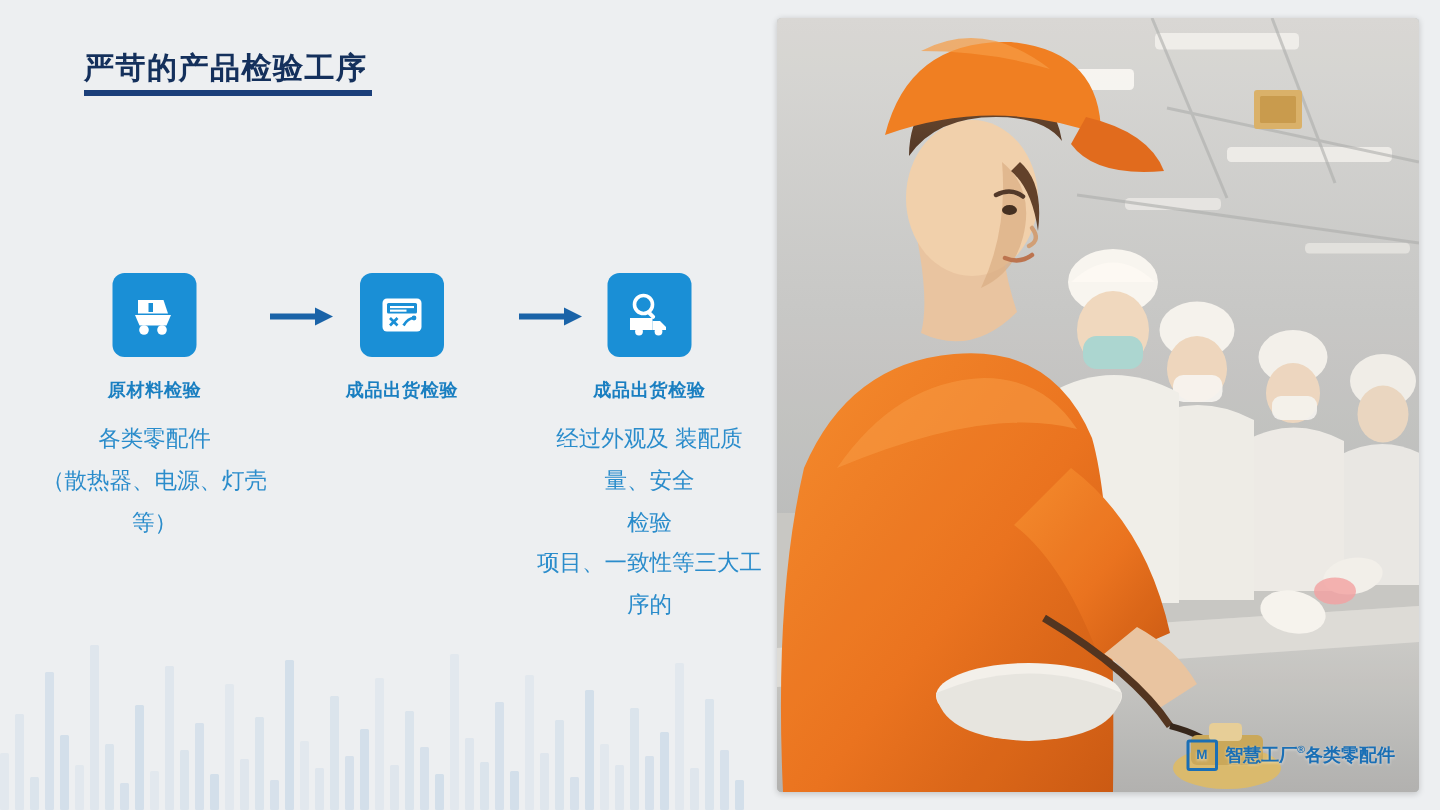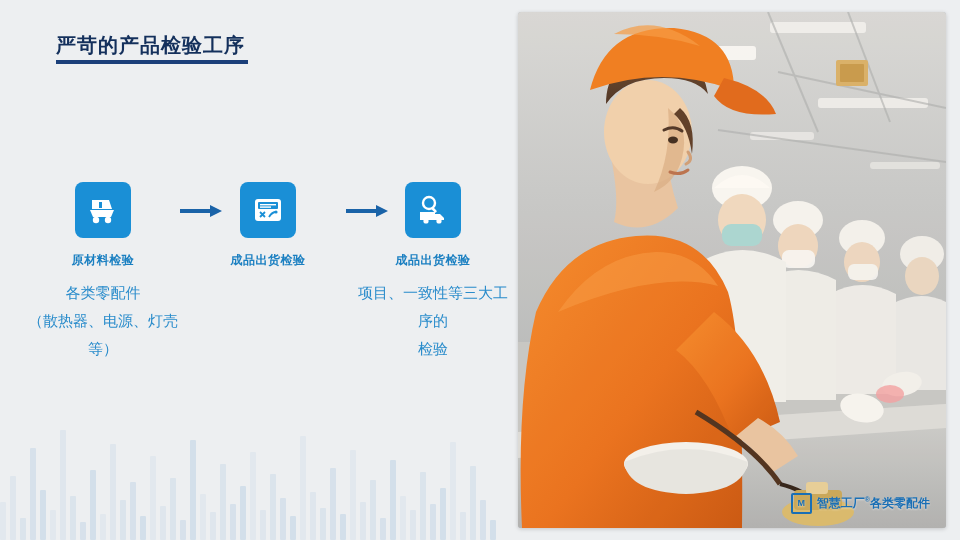--- a/index.html
+++ b/index.html
@@ -182,22 +182,23 @@
           <circle cx="13" cy="10" r="6" fill="none" stroke="#ffffff" stroke-width="2.4"></circle>
           <rect x="17" y="14" width="6" height="2.6" rx="1.2" fill="#ffffff" transform="rotate(45 17 14)"></rect>
           <path d="M4 19 h15 v8 h-15 z" fill="#ffffff"></path>
           <path d="M19 21 h5 l4 4 v2 h-9 z" fill="#ffffff"></path>
           <circle cx="10" cy="28" r="2.6" fill="#ffffff"></circle>
           <circle cx="23" cy="28" r="2.6" fill="#ffffff"></circle>
         </svg>
       </div>
       <div class="step-label">成品出货检验</div>
       <div class="step-desc">
+        <div>经过外观及 装配质量、安全</div>
+        <div>检验</div>
         <div>项目、一致性等三大工序的</div>
-        <div>检验</div>
       </div>
     </div>
 
   </div>
 
   <div class="photo">
     <svg viewBox="0 0 428 516" preserveAspectRatio="xMidYMid slice">
       <defs>
         <linearGradient id="ceil" x1="0" y1="0" x2="0" y2="1">
           <stop offset="0" stop-color="#d7dadb"></stop>

